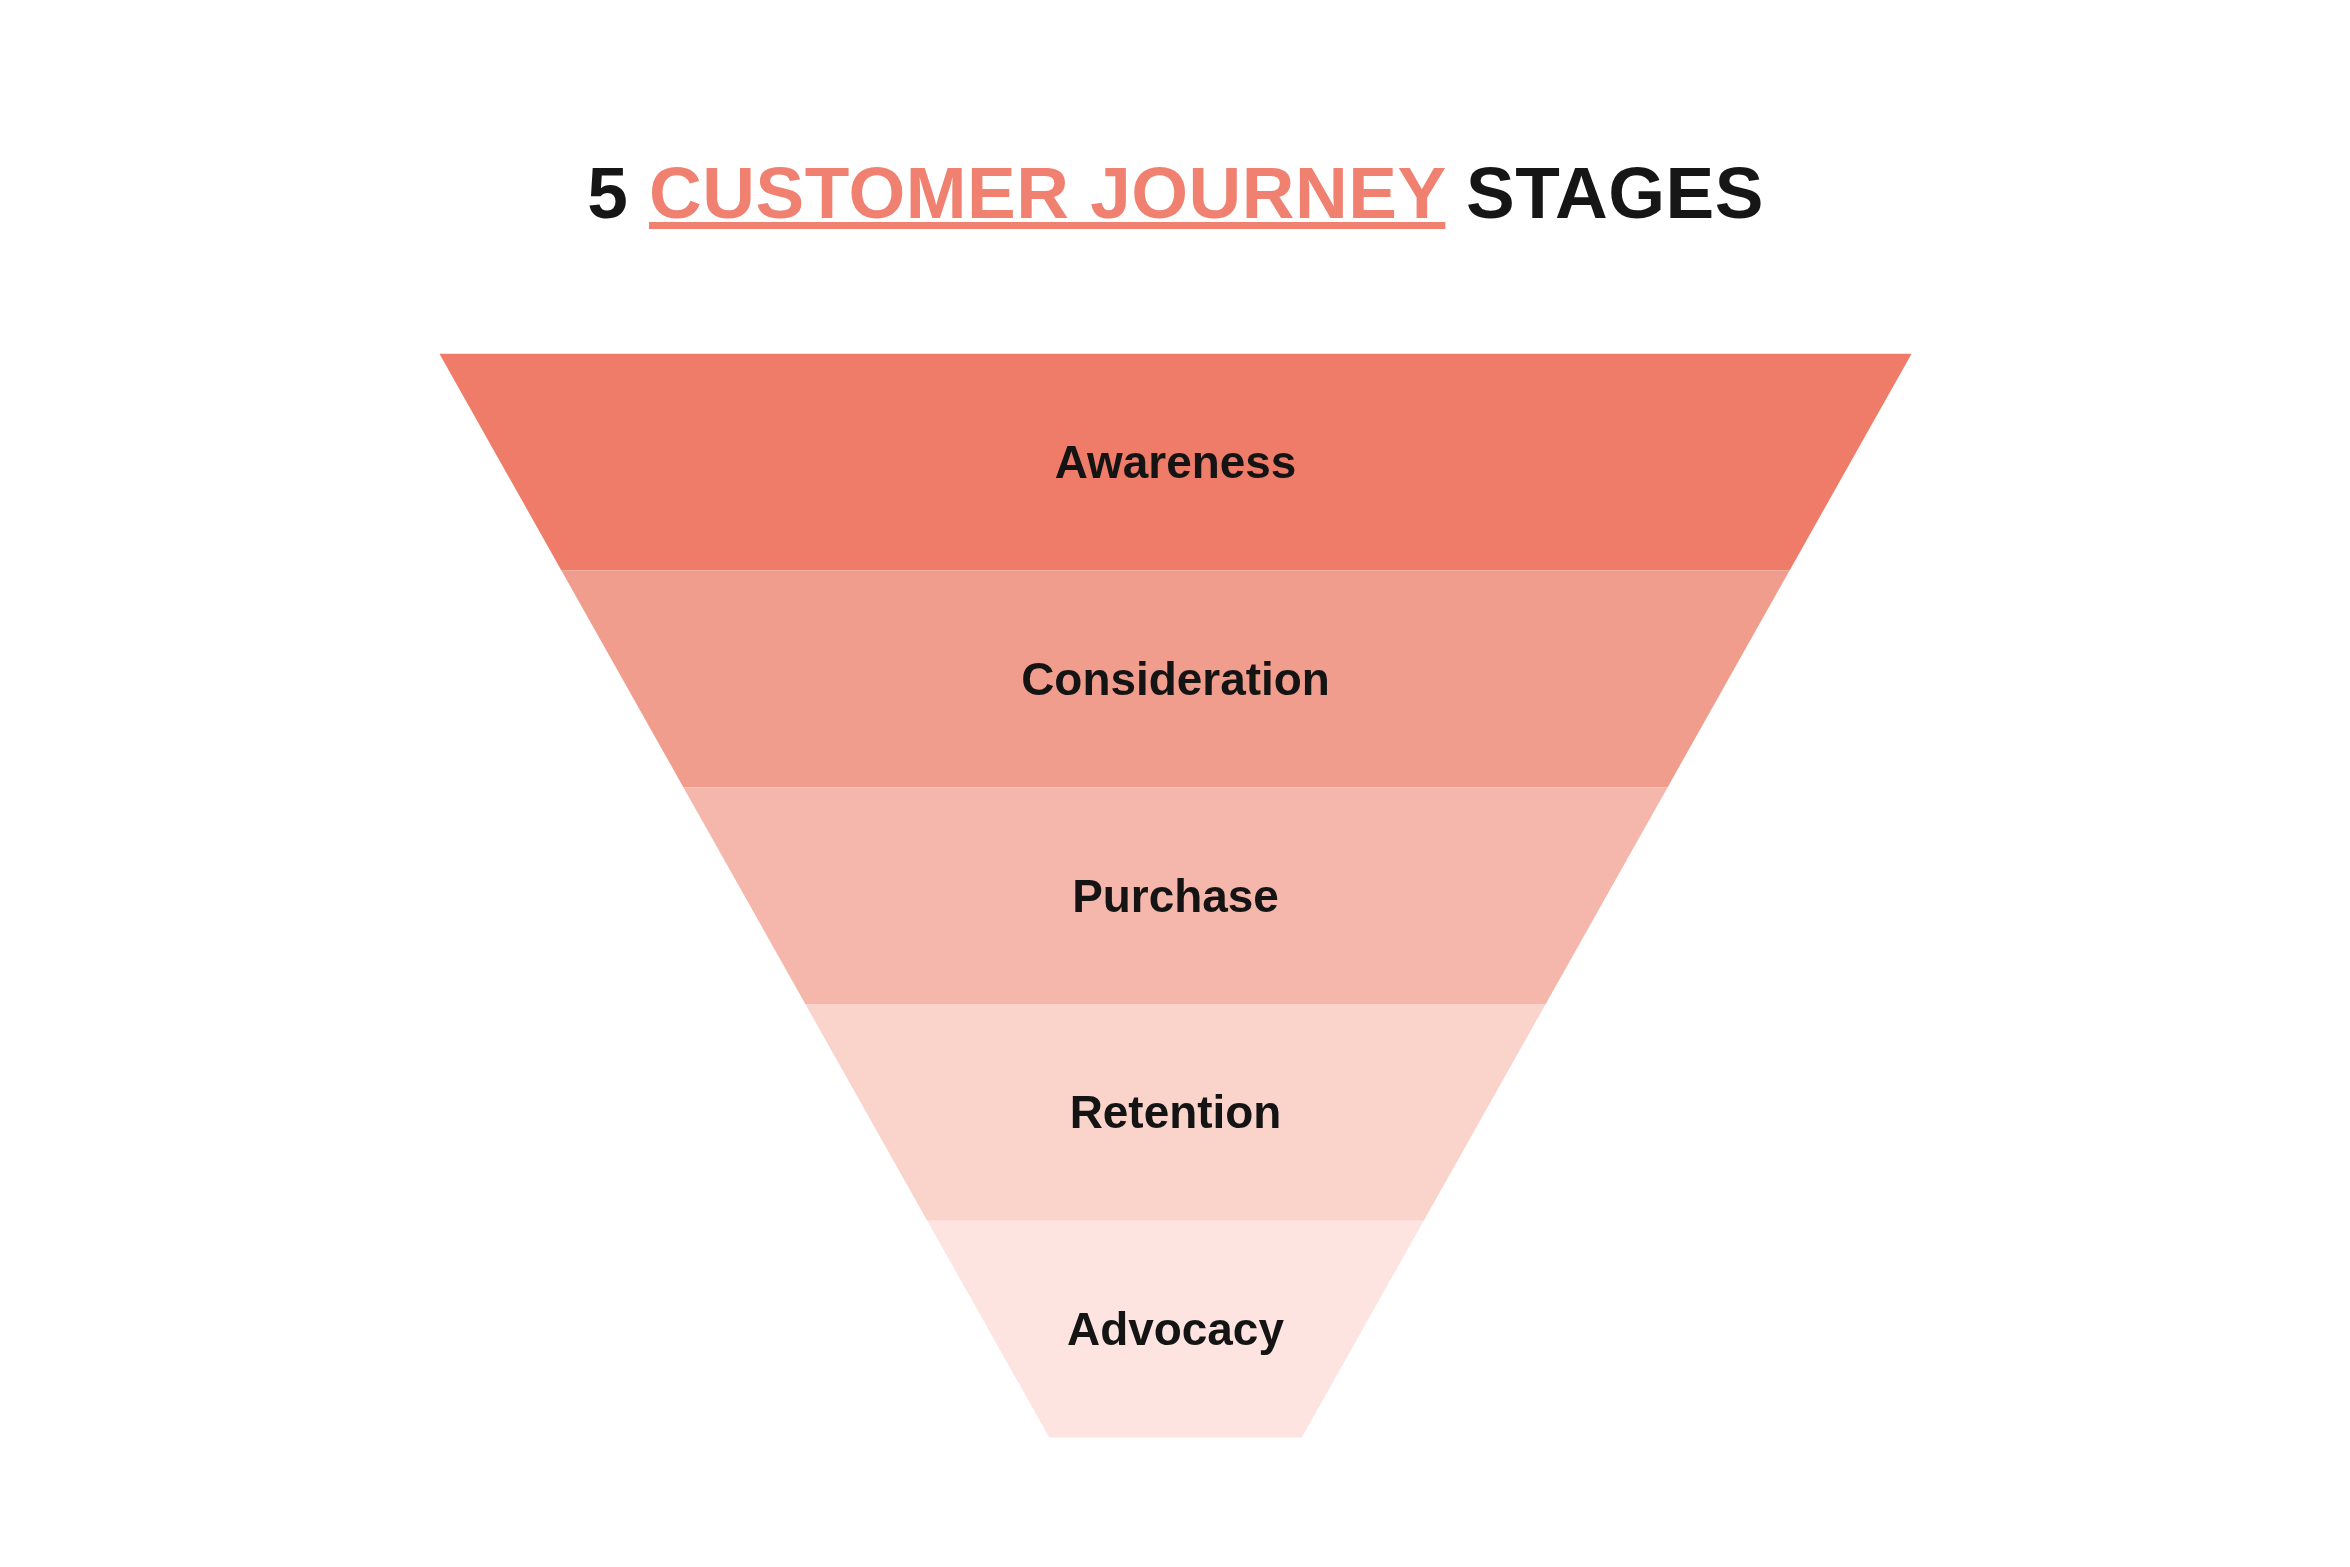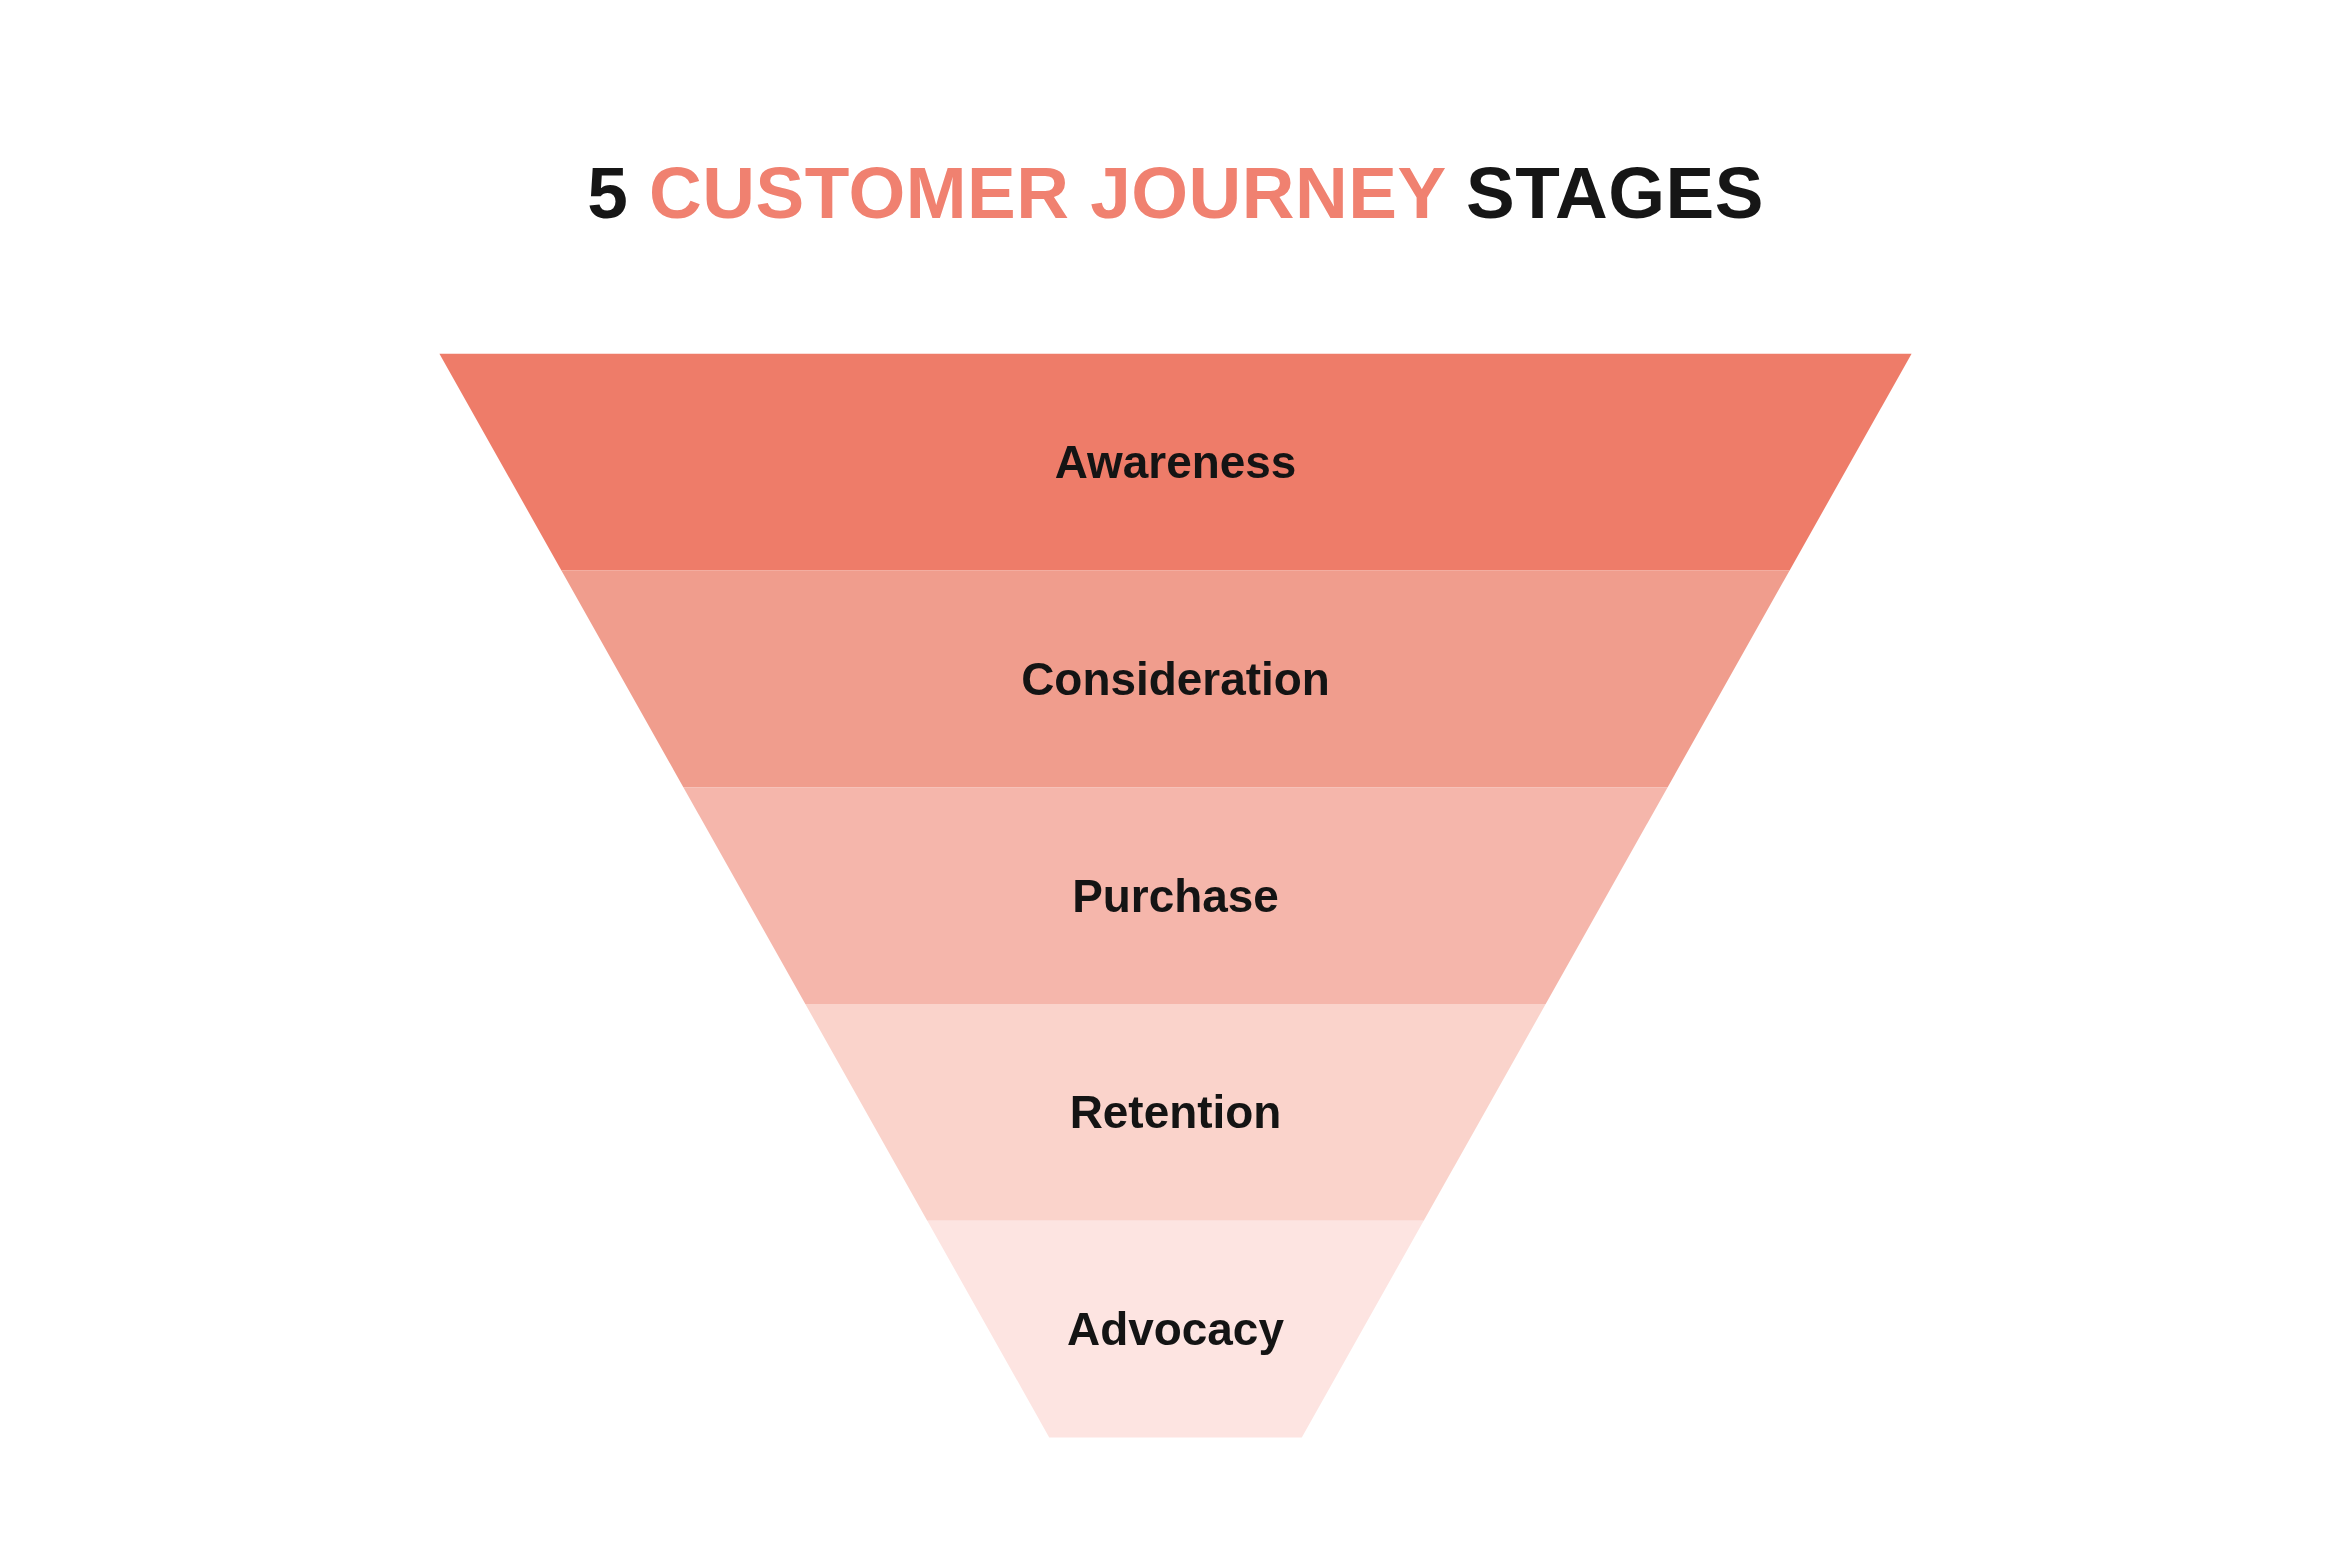--- a/index.html
+++ b/index.html
@@ -34,21 +34,21 @@
   }
   .stage-label {
     font-family: "Liberation Sans", sans-serif;
     font-size: 50px;
     font-weight: bold;
   }
 </style>
 </head>
 <body>
 
-<h1 class="page-title" style="color: rgb(22, 22, 22);"><span>5</span> <span class="accent" style="color: rgb(240, 129, 112);">CUSTOMER JOURNEY</span> <span>STAGES</span></h1>
+<h1 class="page-title" style="color: rgb(22, 22, 22);"><span>5</span> <span class="accent" style="color: rgb(240, 129, 112); text-decoration: underline;">CUSTOMER JOURNEY</span> <span>STAGES</span></h1>
 
 <svg id="funnel" class="funnel-svg" width="2351" height="1568" viewBox="0 0 2560 1707" xmlns="http://www.w3.org/2000/svg">
     <polygon points="478.5,385 2081.5,385 1948.7,621 611.3,621" fill="#EE7C69"></polygon>
     <text x="1280" y="503" class="stage-label" text-anchor="middle" dominant-baseline="central" fill="#141414">Awareness</text>
     <polygon points="611.3,621 1948.7,621 1815.9,857 744.1,857" fill="#F09D8D"></polygon>
     <text x="1280" y="739" class="stage-label" text-anchor="middle" dominant-baseline="central" fill="#141414">Consideration</text>
     <polygon points="744.1,857 1815.9,857 1683.1,1093 876.9,1093" fill="#F5B6AB"></polygon>
     <text x="1280" y="975" class="stage-label" text-anchor="middle" dominant-baseline="central" fill="#141414">Purchase</text>
     <polygon points="876.9,1093 1683.1,1093 1550.3,1329 1009.7,1329" fill="#FAD3CB"></polygon>
     <text x="1280" y="1211" class="stage-label" text-anchor="middle" dominant-baseline="central" fill="#141414">Retention</text>

